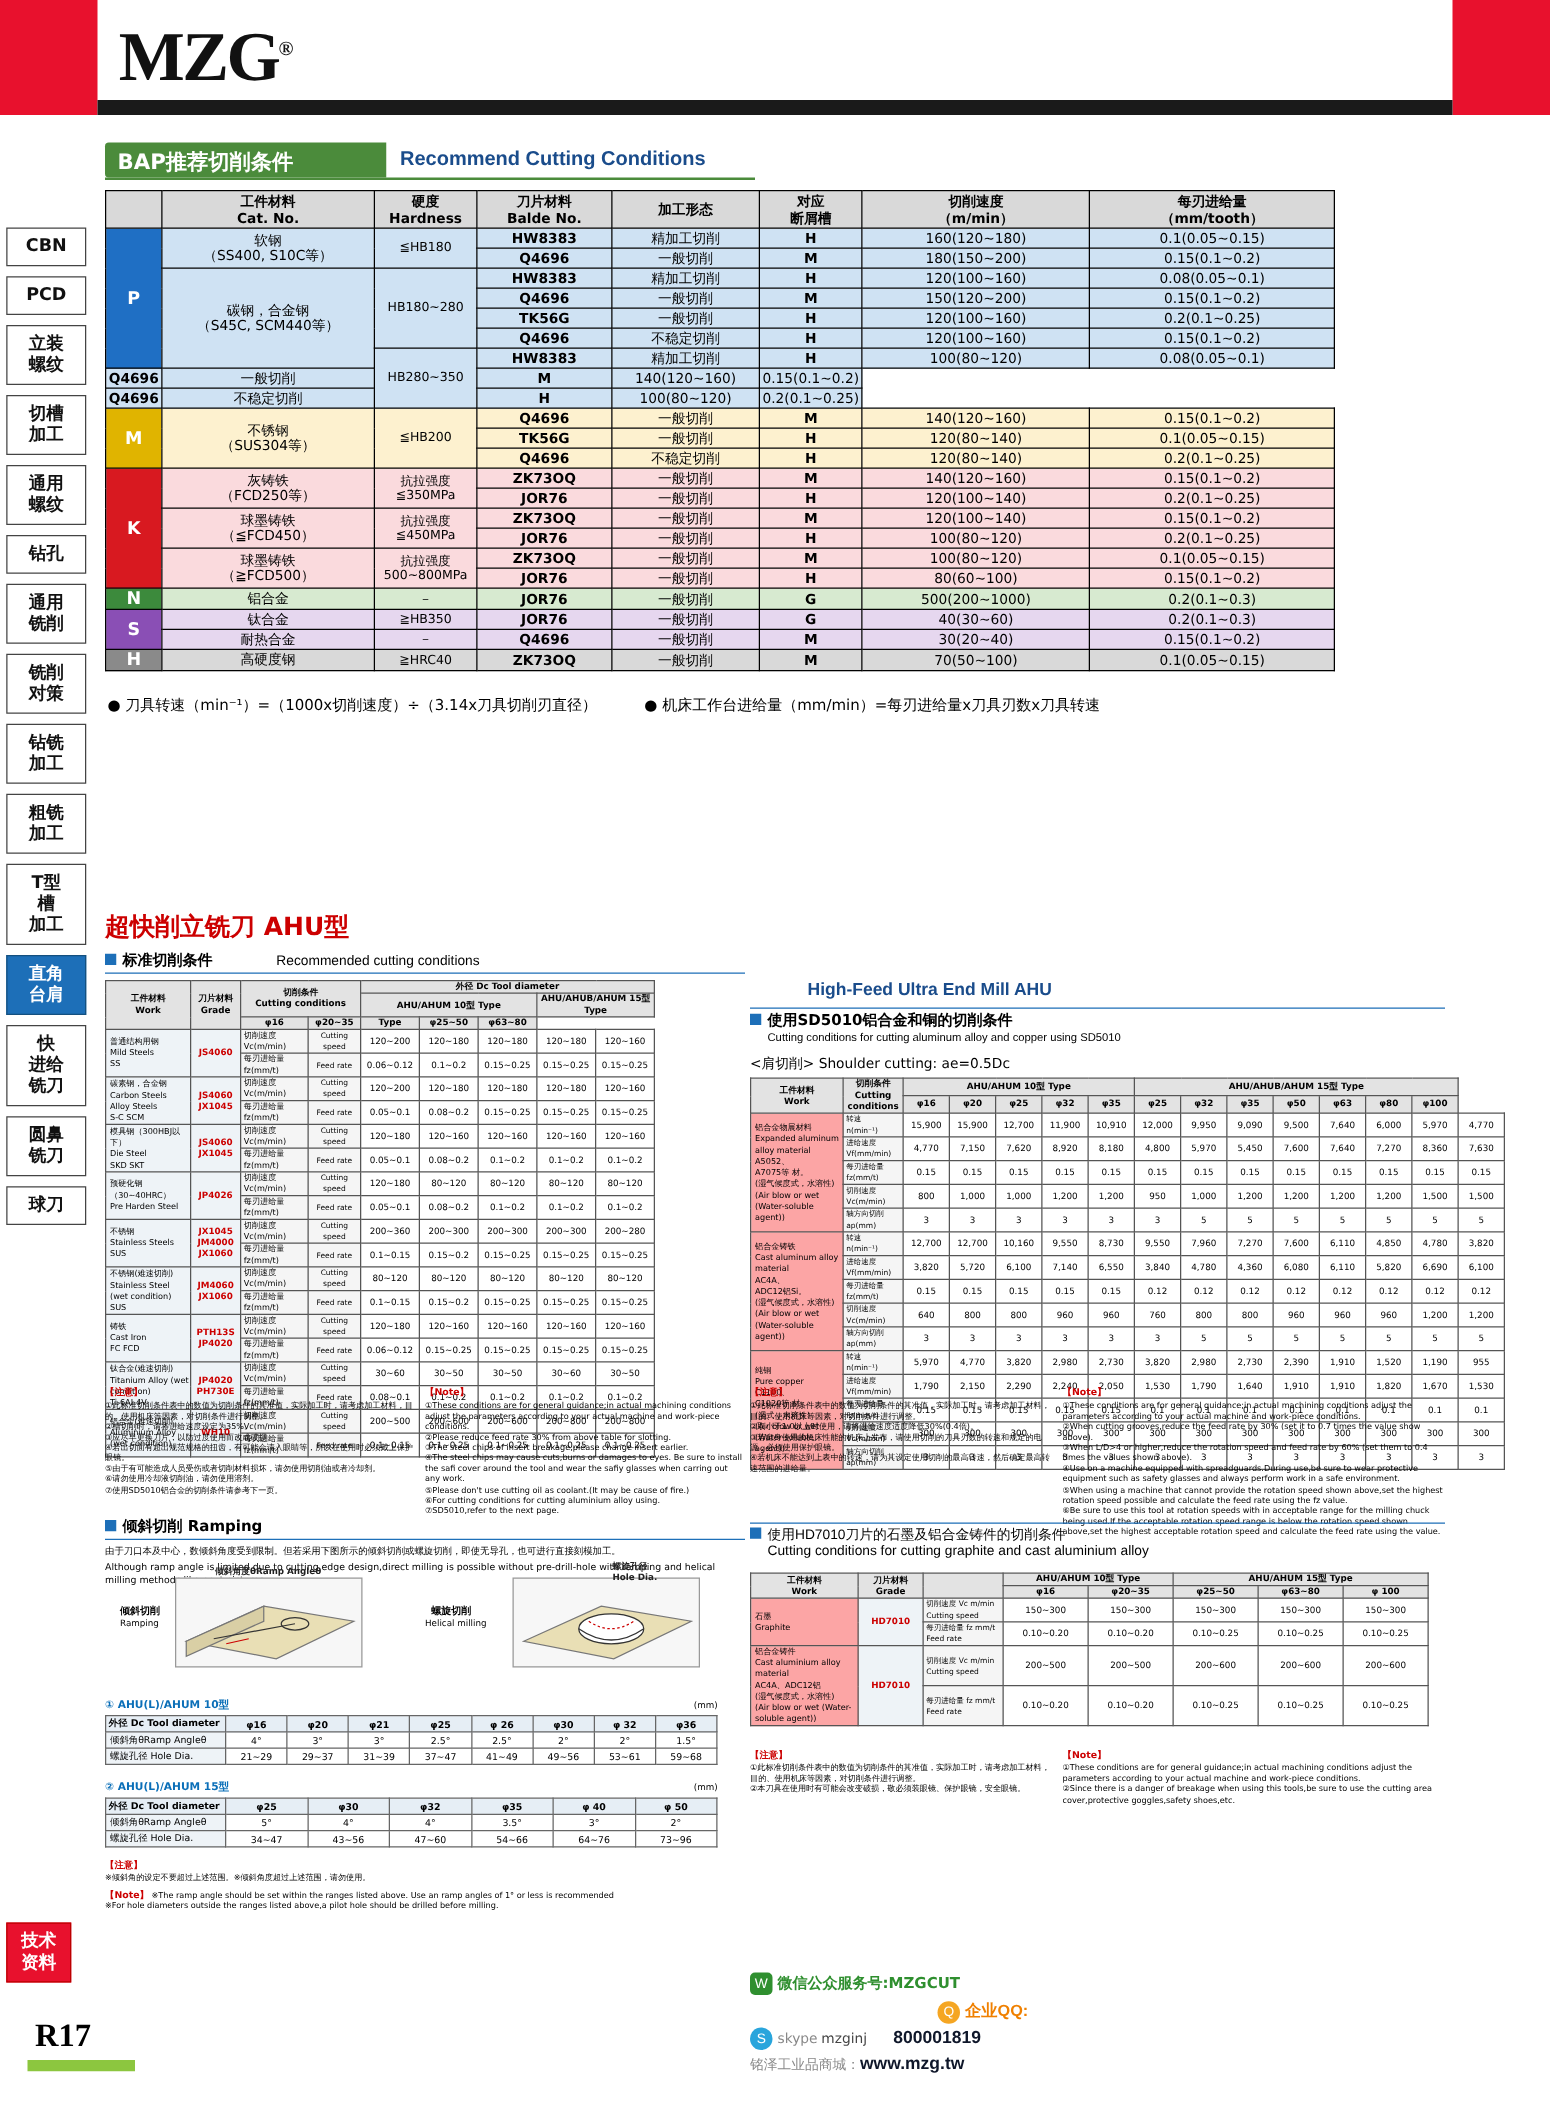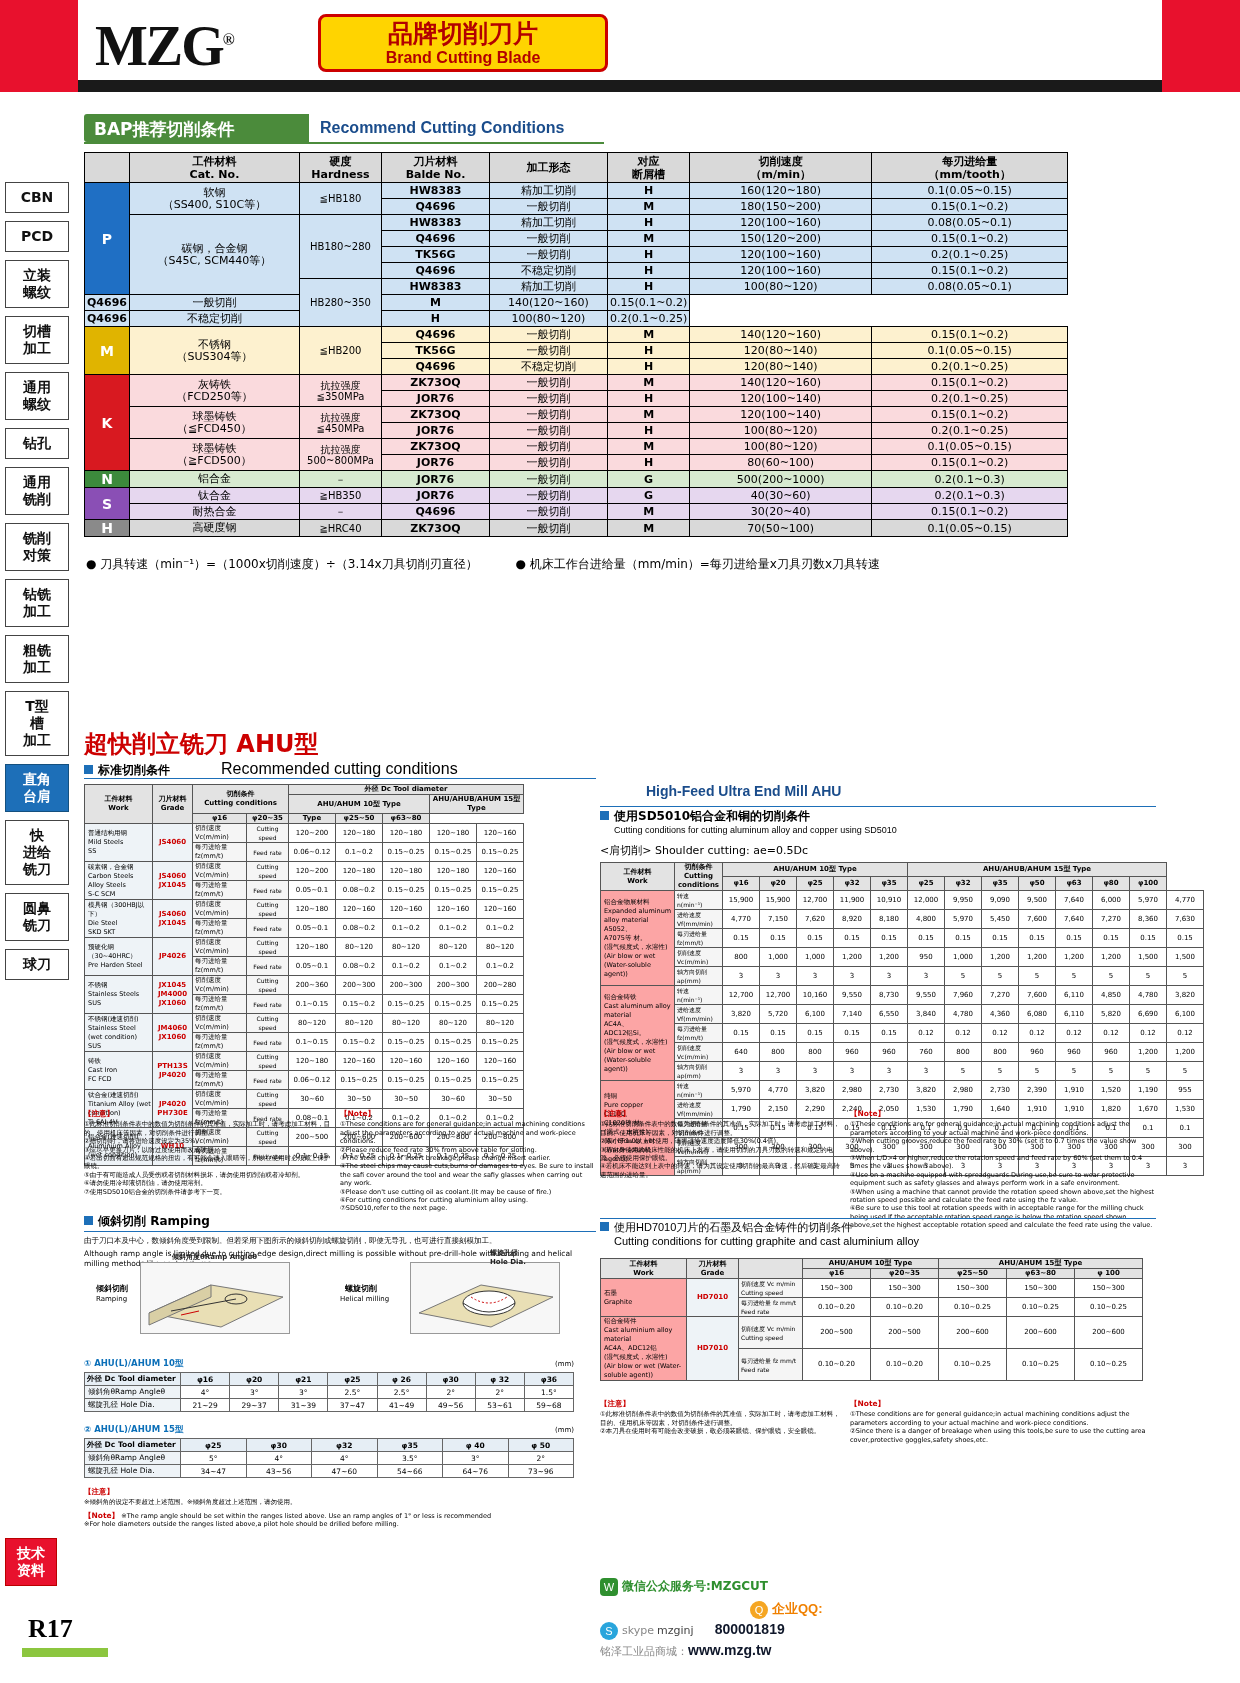--- a/index.html
+++ b/index.html
@@ -53,25 +53,25 @@
   .c-m { background:#e0b400; color:#fff; }
   .c-k { background:#d81920; color:#fff; }
   .c-n { background:#3c8a3c; color:#fff; }
   .c-s { background:#8a4fb5; color:#fff; }
   .c-h { background:#8a8a8a; color:#fff; }
   .bold { font-weight:bold; }
   .notes1 { position:absolute; left:86px; top:556px; font-size:12px; font-family:"DejaVu Sans", sans-serif; }
   .notes1 span.b { margin-right:34px; }
 
   
-  .sec2-head { position:absolute; left:84px; top:728px; font-size:24px; font-weight:bold; color:#c00; font-family:"DejaVu Sans", sans-serif; }
+  .sec2-head { position:absolute; left:84px; top:728px; font-size:20px; font-weight:bold; color:#c00; font-family:"DejaVu Sans", sans-serif; }
   .sec2-sub { position:absolute; left:84px; top:760px; width:520px; }
   .sq { display:inline-block; width:9px; height:9px; background:#1d6fb8; margin-right:5px; }
   .sec2-sub .cn { font-size:12px; font-weight:bold; font-family:"DejaVu Sans", sans-serif; }
-  .sec2-sub .en { font-size:16px;padding-left:48px; }
+  .sec2-sub .en { font-size:11px;padding-left:48px; }
   .sec2-rule { position:absolute; left:84px; top:778px; width:512px; height:1px; background:#1d6fb8; }
 
   
   table.ahu { position:absolute; left:84px; top:784px; border-collapse:collapse; font-size:7px; }
   table.ahu th, table.ahu td { border:1px solid #555; text-align:center; padding:0 1px; font-family:"DejaVu Sans", sans-serif; line-height:9px; }
   table.ahu thead th { background:#e3e3e3; font-weight:bold; }
   table.ahu td.work { background:#eef3f7; text-align:left; padding-left:3px; font-size:6.5px; width:68px; }
   table.ahu td.grade { background:#eef3f7; color:#cc0000; font-weight:bold; width:40px; font-size:7px; }
   table.ahu td.param { background:#f5f5f5; text-align:left; padding-left:2px; width:54px; font-size:6.5px;}
   table.ahu td.unit { background:#f5f5f5; width:42px; font-size:6px; }
@@ -129,24 +129,20 @@
   .f-ico.q { background:#f5a623; border-radius:9px; }
 </style>
 </head>
 <body>
 
 <div class="hdr">
   <div class="hdr-bar-left"></div>
   <div class="hdr-bar-right"></div>
   <div class="hdr-line"></div>
   <div class="logo"><span>MZG</span><span class="reg">®</span></div>
-  <div class="title-badge">
-    <div class="cn">品牌切削刀片</div>
-    <div class="en">Brand Cutting Blade</div>
-  </div>
 </div>
 
 <div class="tabs" id="sidebar">
     <div class="tab">
       <div>CBN</div>
     </div>
     <div class="tab">
       <div>PCD</div>
     </div>
     <div class="tab">

